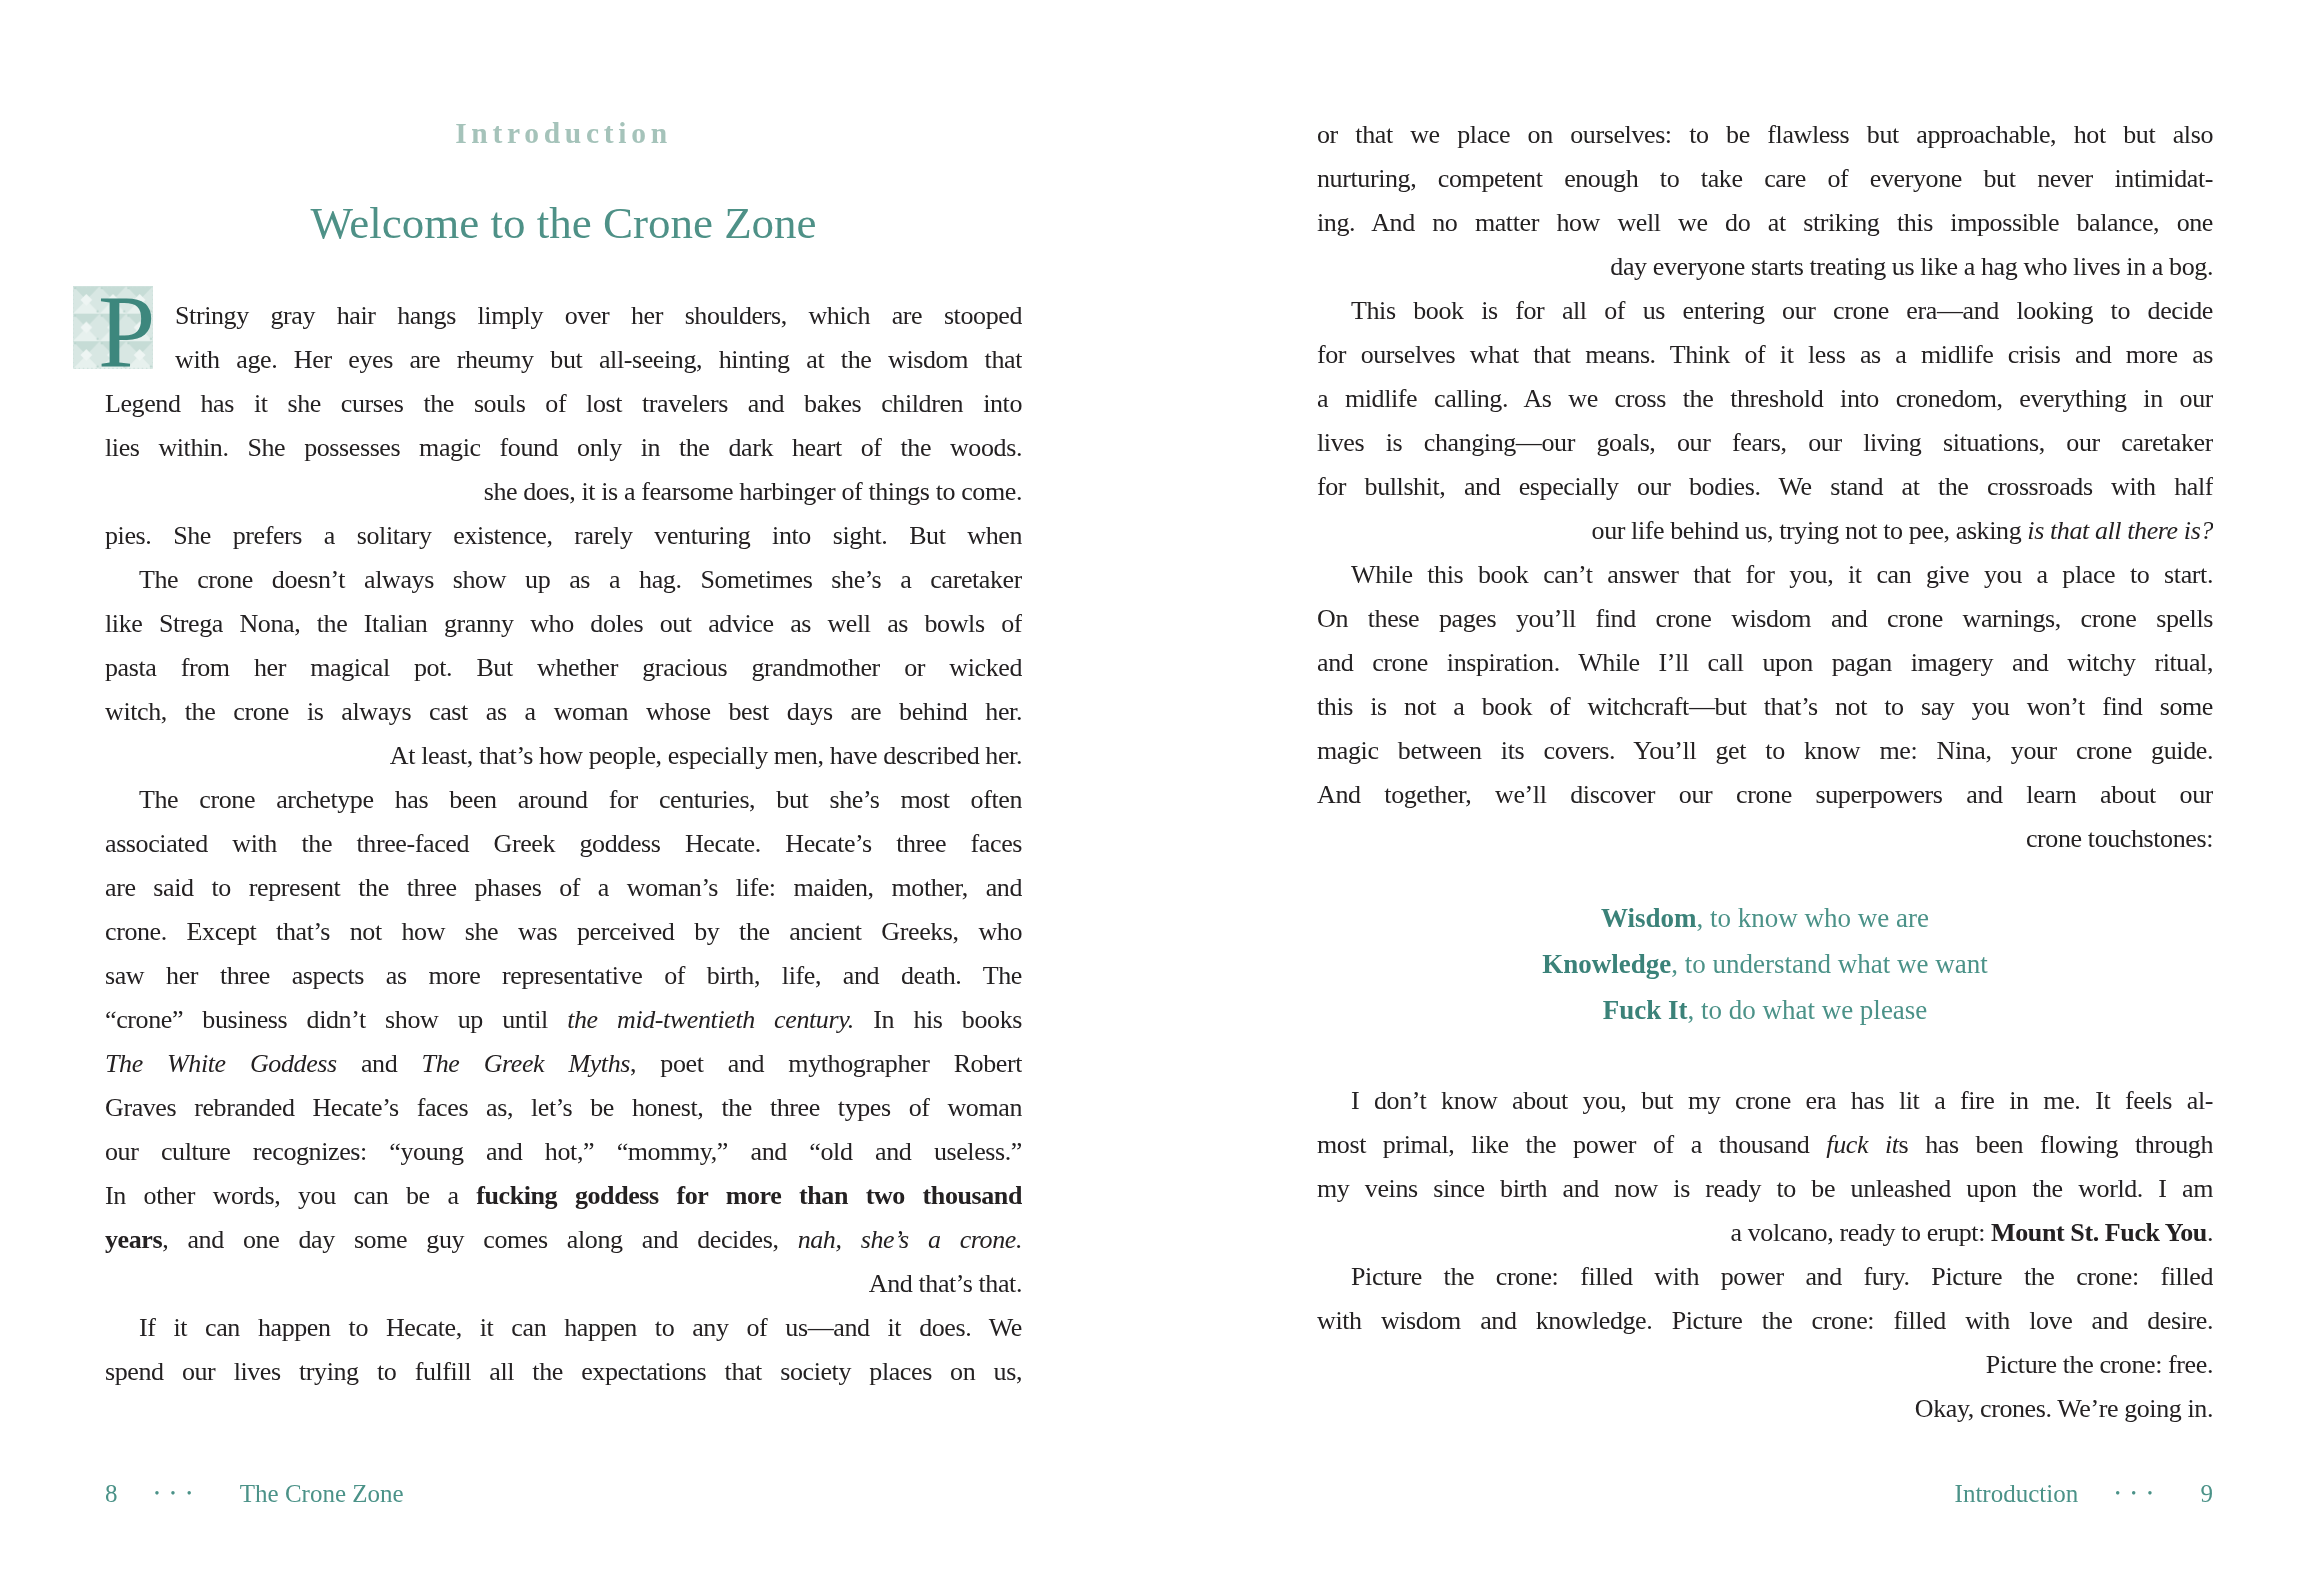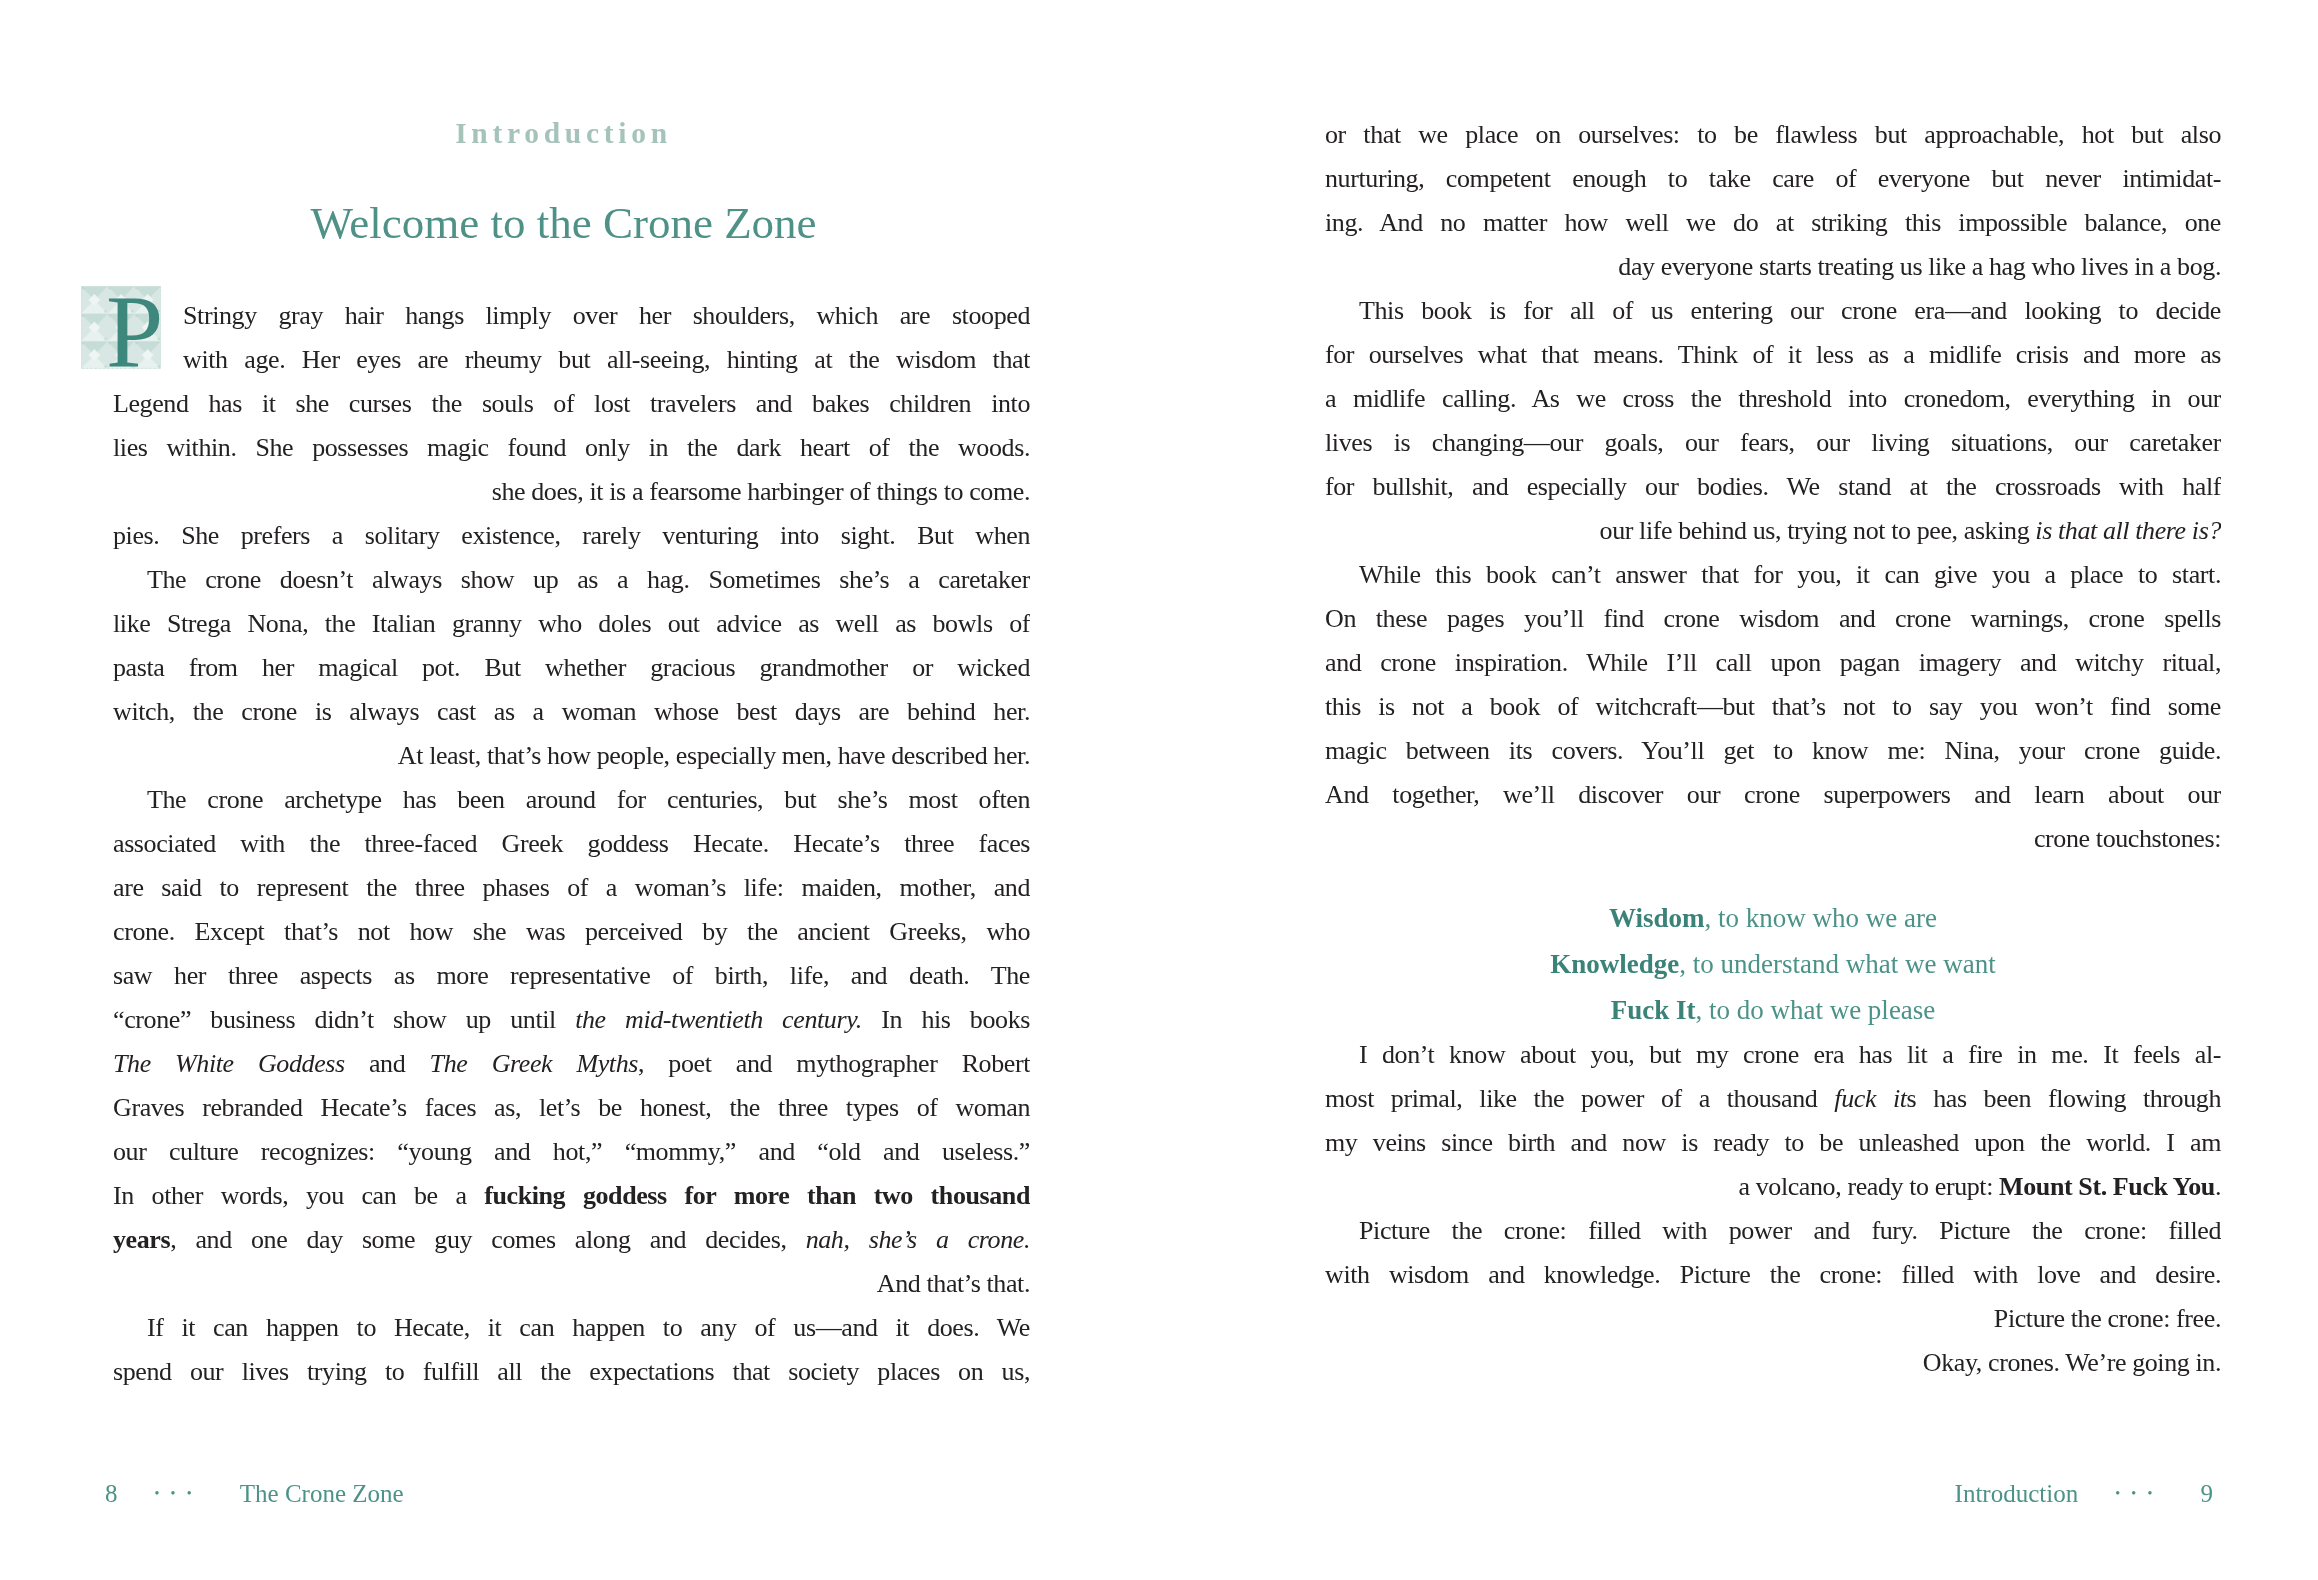--- a/index.html
+++ b/index.html
@@ -23,21 +23,21 @@
     color:#a5c3ba;
   }
   .title{
     position:absolute;top:197px;left:0;width:100%;
     text-align:center;
     font-size:45px;font-weight:normal;
     color:#4e9187;
     margin:0;
   }
 
-  .body-col{position:absolute;left:8px;width:100%}
+  .body-col{position:absolute;left:0;width:100%}
   .left-page .body-col{top:294px}
   .right-page .body-col{top:113px}
 
   .para{position:relative}
   .line{
     font-size:26px;
     line-height:44px;height:44px;
     overflow:hidden;
     text-align:justify;
     letter-spacing:-0.4px;
@@ -53,21 +53,21 @@
   .drop-float{float:left;width:70px;height:84px}
   .dropcap{position:absolute;left:-32px;top:-8.4px;width:80px;height:83px}
   .dropcap svg{position:absolute;left:0;top:0}
   .dletter{
     position:absolute;left:25px;top:-4.2px;
     font-size:103px;line-height:1;
     color:#3d877d;
   }
 
   
-  .touchstones{margin-top:34px;}
+  .touchstones{margin-top:34px;margin-bottom:46px}
   .tline{
     text-align:center;
     font-size:27px;line-height:46px;
     color:#4b9288;
   }
   .tline b{color:#3b8279;font-weight:bold}
 
   
   .footer{
     position:absolute;top:1480px;left:0;width:100%;

